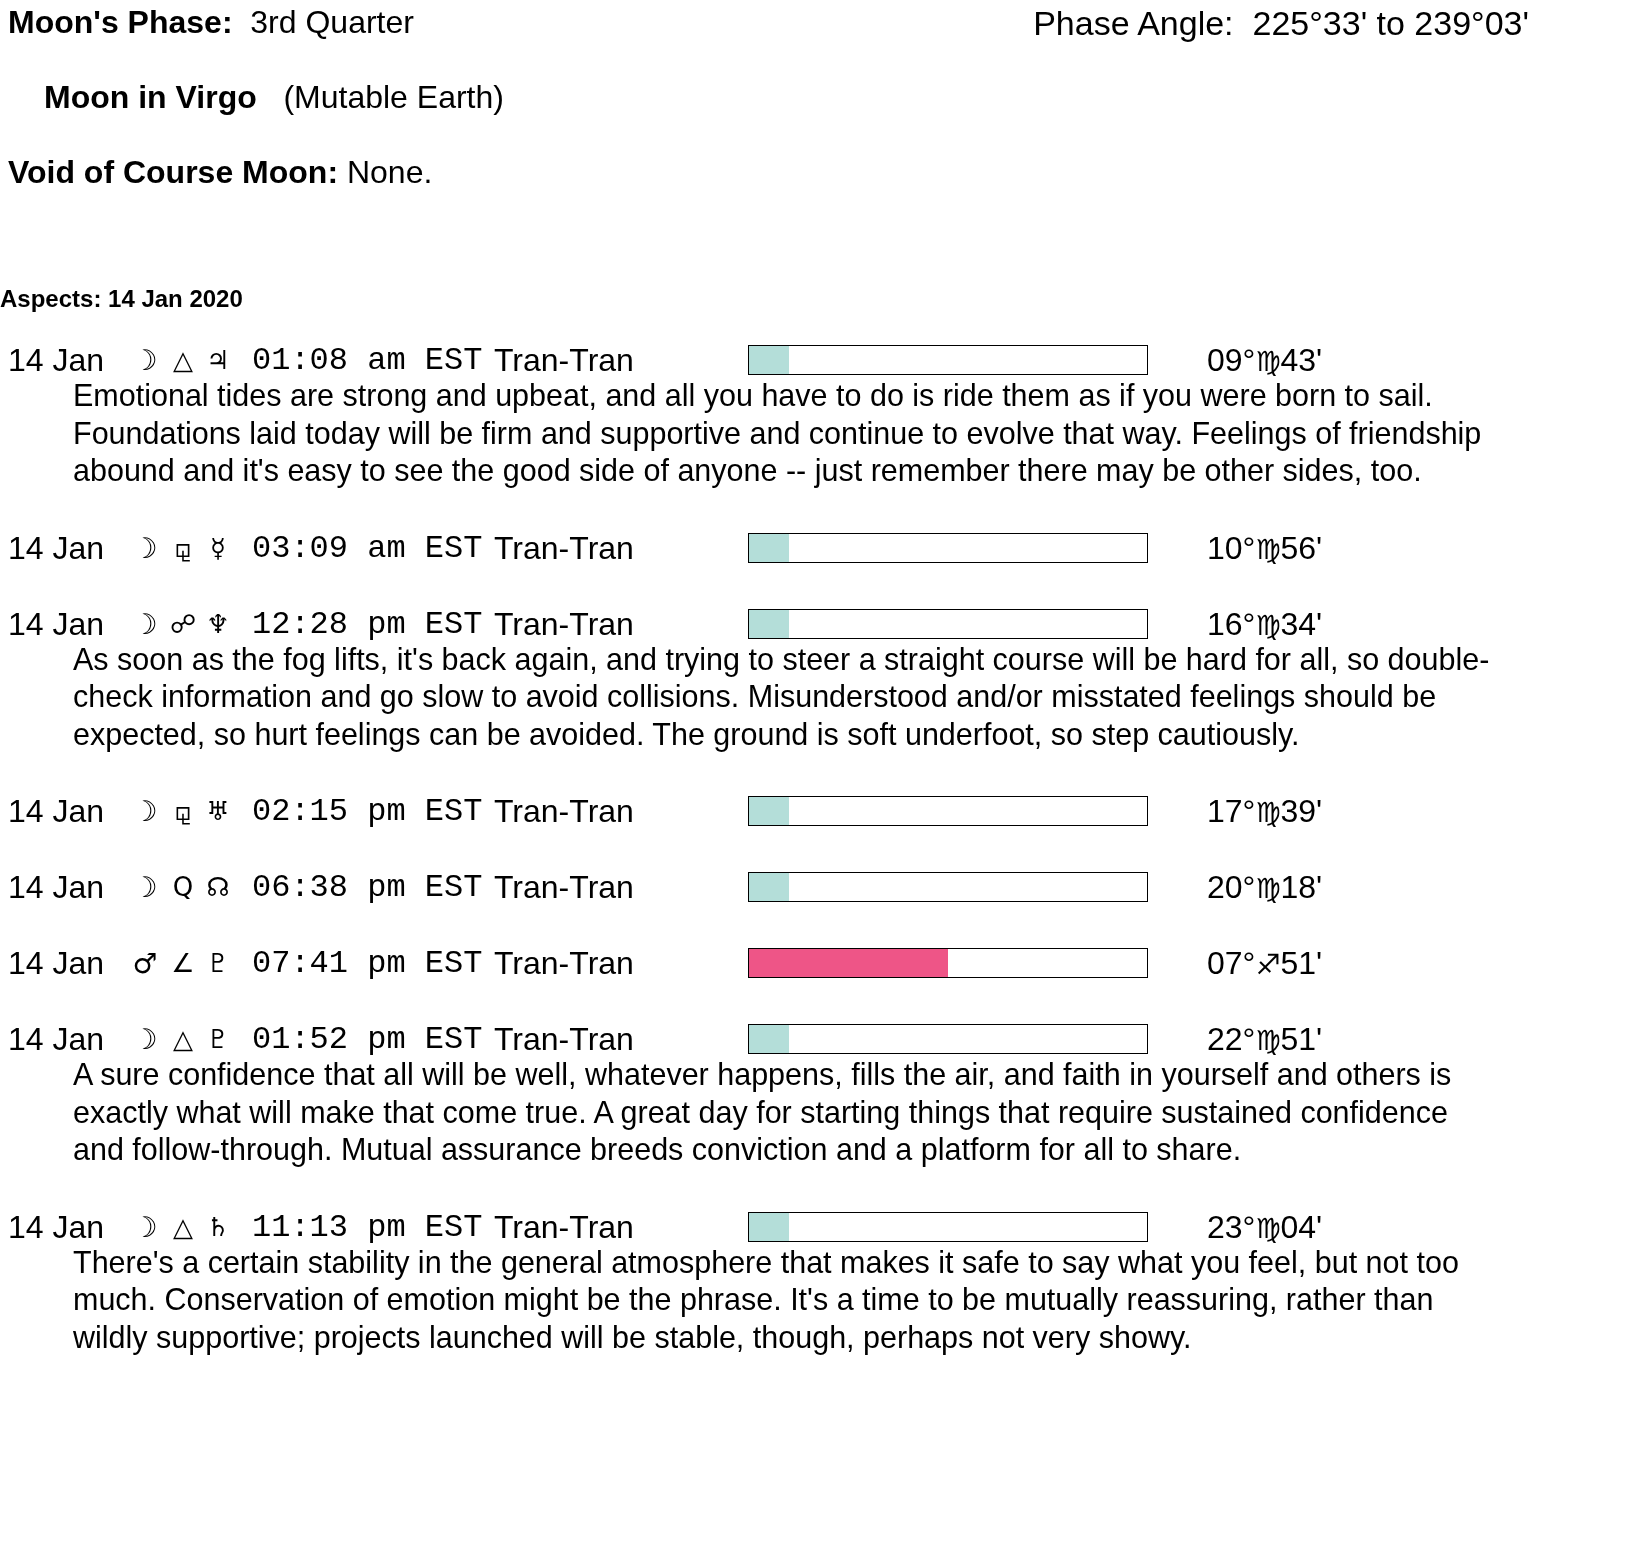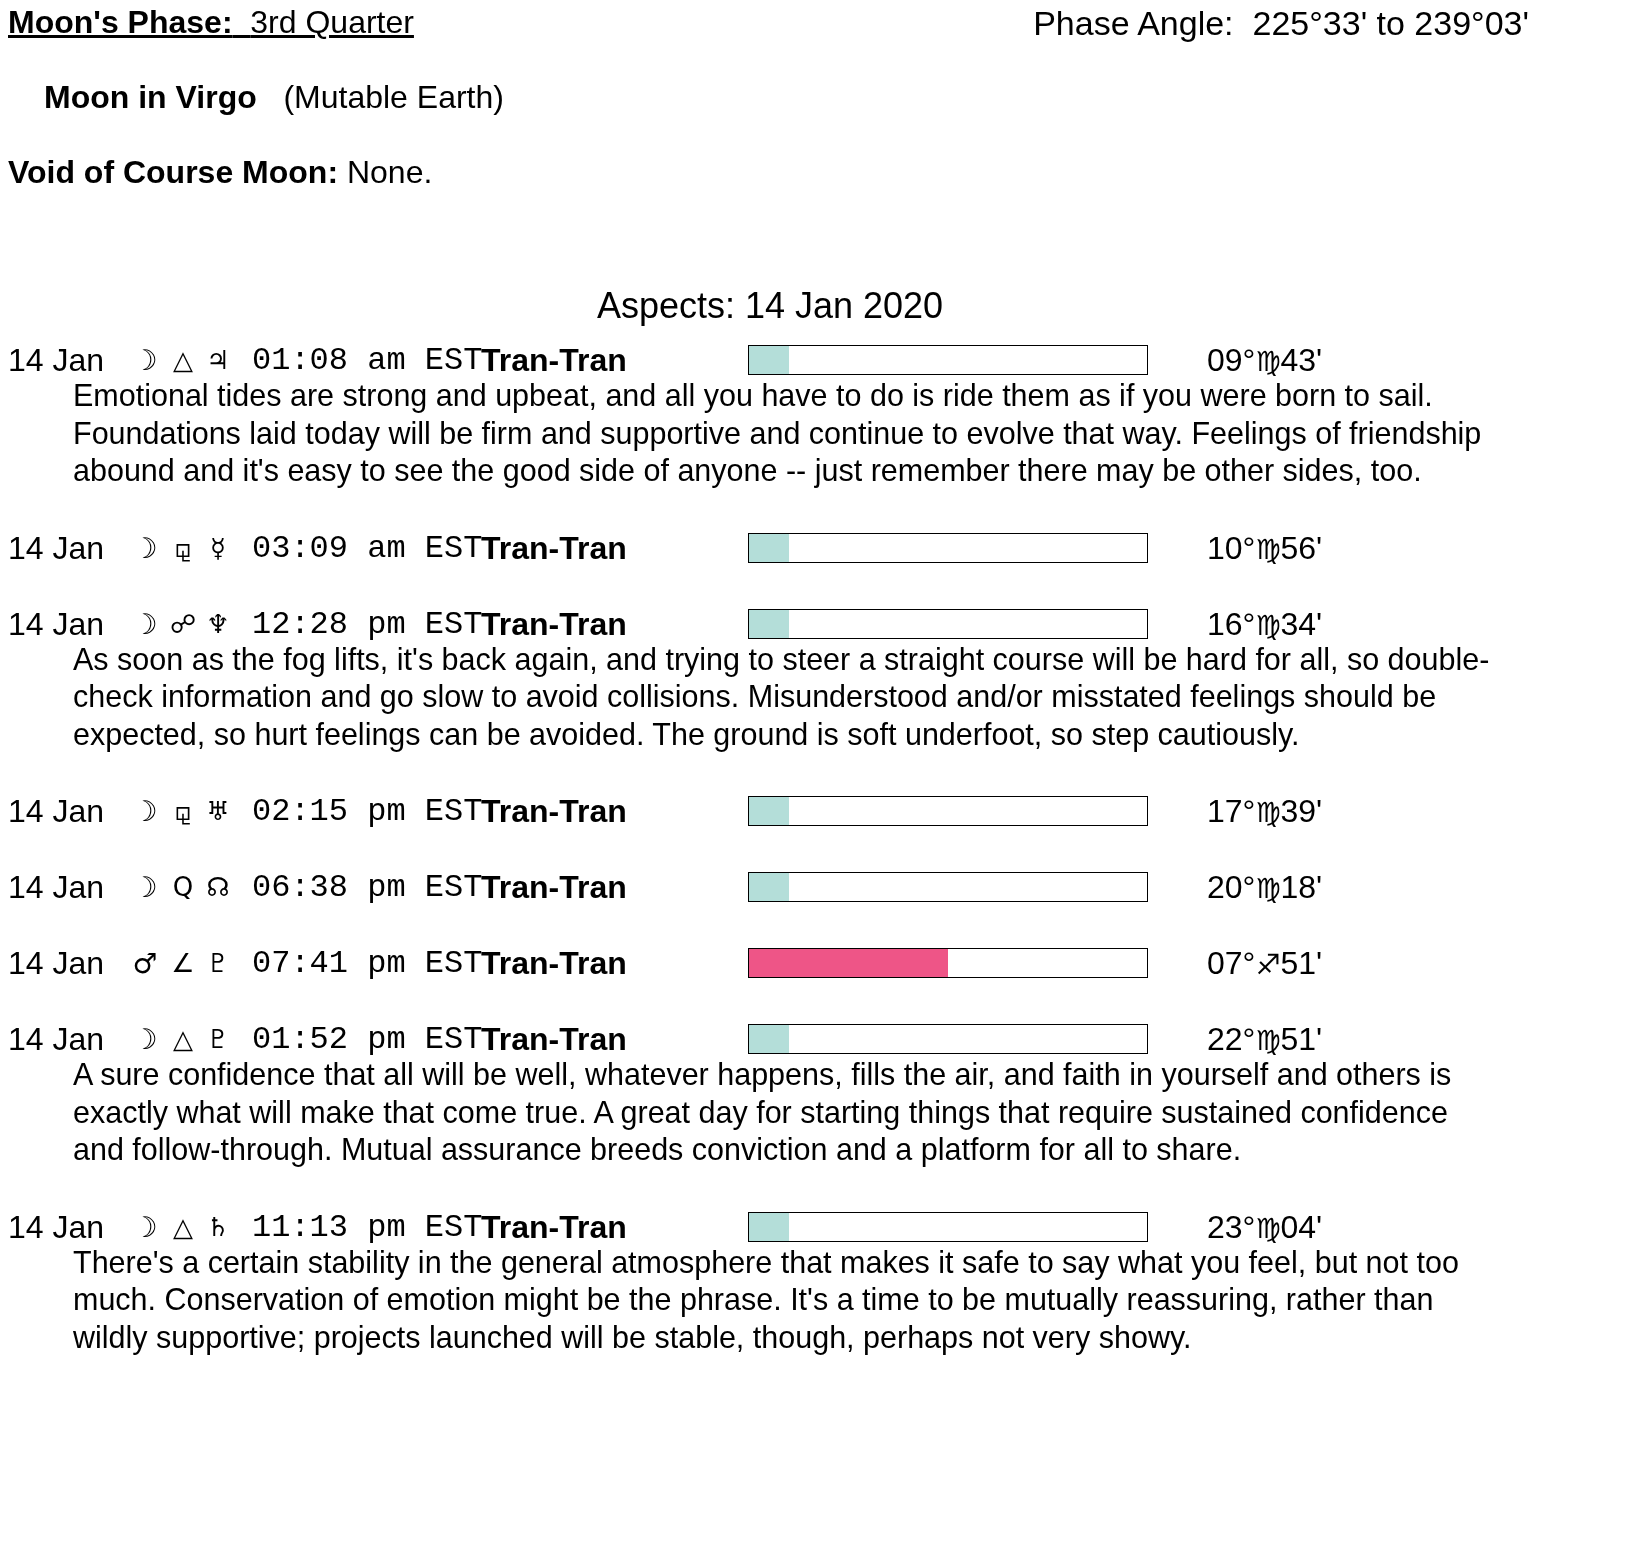--- a/index.html
+++ b/index.html
@@ -15,38 +15,38 @@
     font-family: "Liberation Sans", "DejaVu Sans", sans-serif;
     color: #000;
   }
   .hdr {
     position: absolute;
     left: 8px;
     font-size: 32px;
     white-space: nowrap;
   }
   .hdr b { font-weight: bold; }
-  #phase-line { top: 4px; text-decoration: underline; }
+  #phase-line { top: 4px; }
   #moon-sign-line { top: 79px; margin-left: 36px; }
   #voc-line { top: 154px; }
   #phase-angle {
     position: absolute;
     right: 96px;
     top: 4px;
     font-size: 34px;
     white-space: nowrap;
   }
   #aspects-title {
     position: absolute;
     top: 285px;
     left: 0;
     width: 1540px;
-    text-align: center;
-    font-size: 36px;
-    font-weight: normal;
+    text-align: left;
+    font-size: 24px;
+    font-weight: bold;
   }
   #aspect-list {
     position: absolute;
     top: 340px;
     left: 0;
     width: 1625px;
   }
   .aspect {
     position: relative;
     margin-bottom: 38px;
@@ -56,21 +56,21 @@
     height: 38px;
     font-size: 32px;
     white-space: nowrap;
   }
   .row > span { position: absolute; top: 2px; }
   .c-date { left: 8px; }
   .c-p1 { left: 130px; width: 30px; text-align: center; font-family: "DejaVu Sans", sans-serif; font-size: 28px; top: 4px !important; }
   .c-asp { left: 168px; width: 30px; text-align: center; font-family: "DejaVu Sans", sans-serif; font-size: 26px; top: 5px !important; }
   .c-p2 { left: 202px; width: 32px; text-align: center; font-family: "DejaVu Sans", sans-serif; font-size: 26px; top: 5px !important; }
   .c-time { left: 252px; font-family: Liberation Mono, monospace; }
-  .c-type { left: 481px; font-weight: bold; }
+  .c-type { left: 494px; }
   .bar {
     position: absolute;
     left: 748px;
     top: 5px;
     width: 398px;
     height: 28px;
     border: 1px solid #000;
     background: #fff;
     box-sizing: content-box;
   }

